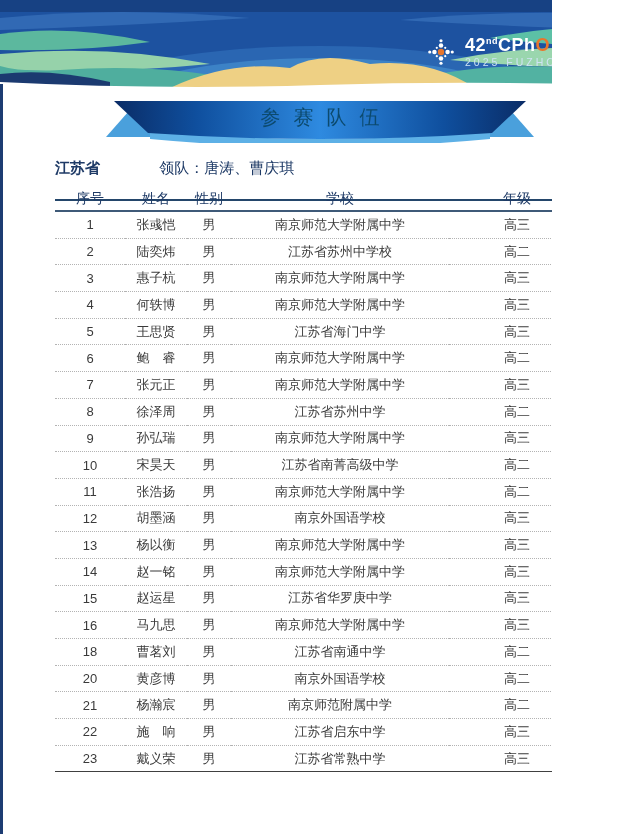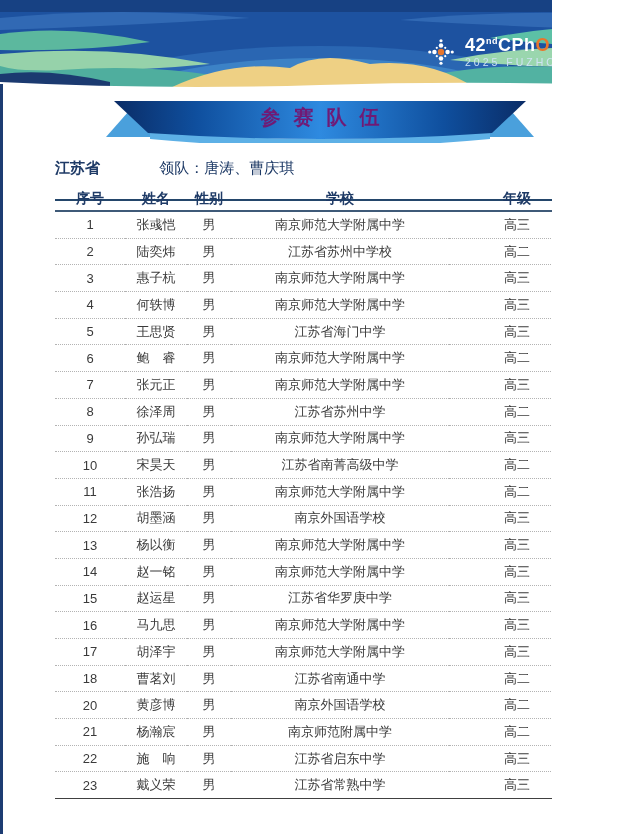--- a/index.html
+++ b/index.html
@@ -22,36 +22,36 @@
   .logo-line1{font-size:18px;font-weight:bold;letter-spacing:0.5px;white-space:nowrap;}
   .logo-line1 sup{font-size:9px;font-weight:bold;}
   .logo-o{color:#e8762c;}
   .logo-line2{font-size:10.5px;color:#cfe3f5;letter-spacing:3px;margin-top:2px;white-space:nowrap;}
   
   .banner{position:absolute;top:99px;left:100px;width:440px;height:44px;}
   .banner svg{position:absolute;top:0;left:0;width:440px;height:44px;}
   .banner-title{
     position:absolute;top:0;left:0;width:440px;height:36px;
     display:flex;align-items:center;justify-content:center;
-    color:#701a75;font-size:20px;font-weight:bold;
+    color:#0c4a6e;font-size:20px;font-weight:normal;
     letter-spacing:13px;text-indent:13px;text-align:center;
   }
   
   .team-row{
     position:absolute;top:159px;left:55px;width:530px;
     padding-bottom:21px;border-bottom:2.5px solid #24466b;
     font-size:15px;color:#1e3a66;white-space:nowrap;
   }
   .province{font-weight:bold;}
   .leaders{margin-left:55px;}
   
   .tbl-wrap{position:absolute;top:187px;left:55px;width:530px;}
   table{border-collapse:collapse;table-layout:fixed;width:530px;}
   th{
-    height:23px;font-size:14px;font-weight:bold;color:#1e3a66;
+    height:23px;font-size:14px;font-weight:normal;color:#1e3a66;
     text-align:center;vertical-align:middle;
     border-bottom:2px solid #3f5a78;padding:0;
   }
   td{
     height:25.7px;font-size:13px;color:#3a3a3a;
     text-align:center;vertical-align:middle;
     border-bottom:1px dotted #b3b3b3;padding:0;
     white-space:nowrap;overflow:hidden;
   }
   tbody tr:last-child td{border-bottom:1px solid #404040;}
@@ -270,27 +270,20 @@
     </tr>
 
     <tr class="data-row">
       <td class="c-no">16</td>
       <td class="c-name">马九思</td>
       <td class="c-gender">男</td>
       <td class="c-school">南京师范大学附属中学</td>
       <td class="c-grade">高三</td>
     </tr>
 
-    <tr class="data-row">
-      <td class="c-no">17</td>
-      <td class="c-name">胡泽宇</td>
-      <td class="c-gender">男</td>
-      <td class="c-school">南京师范大学附属中学</td>
-      <td class="c-grade">高三</td>
-    </tr>
 
     <tr class="data-row">
       <td class="c-no">18</td>
       <td class="c-name">曹茗刘</td>
       <td class="c-gender">男</td>
       <td class="c-school">江苏省南通中学</td>
       <td class="c-grade">高二</td>
     </tr>
 
 

